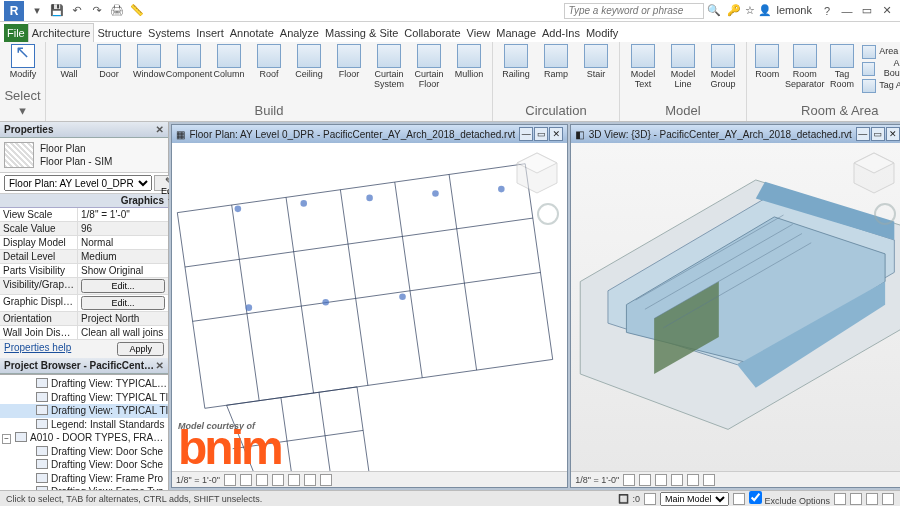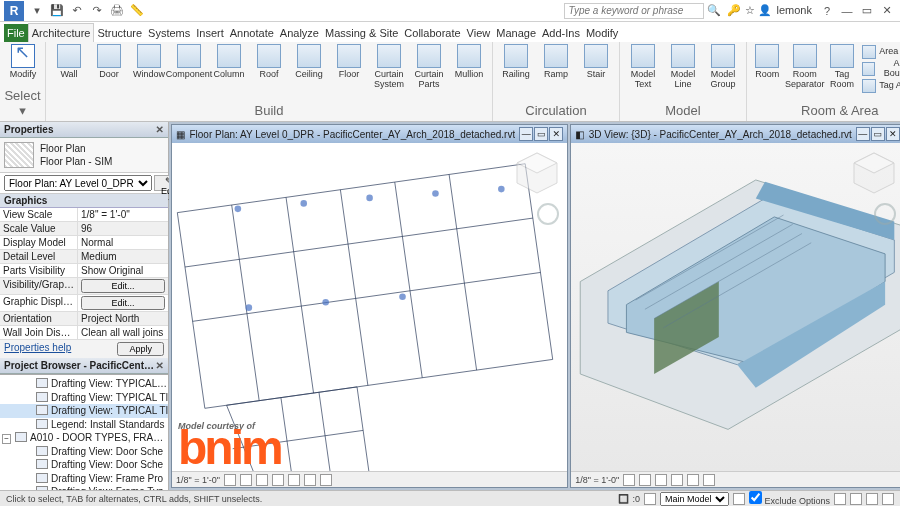--- a/index.html
+++ b/index.html
@@ -34,21 +34,21 @@
   
   .propcol { width: 169px; background: #f3f3f3; display: flex; flex-direction: column; border-right: 1px solid #b0b0b0; font-size: 10px; }
   .panel-head { background: linear-gradient(#e4e9f0,#c8d2e0); padding: 2px 4px; font-weight: bold; border-bottom: 1px solid #9aa; display: flex; justify-content: space-between; }
   .panel-head .x { color: #555; cursor: pointer; }
   .fp-type { display: flex; gap: 6px; padding: 4px; background: #f7f7f7; }
   .fp-thumb { width: 30px; height: 26px; border: 1px solid #aaa; background: repeating-linear-gradient(45deg,#ddd,#ddd 2px,#fff 2px,#fff 4px); }
   .fp-type-text { line-height: 1.3; }
   .fp-instance { display: flex; align-items: flex-end; gap: 2px; padding: 2px 4px; background: #fff; border-top: 1px solid #ccc; border-bottom: 1px solid #ccc; }
   .fp-instance select { flex: 1; font-size: 10px; height: 16px; }
   .edittype { font-size: 9px; border: 1px solid #aaa; background: #eee; padding: 0 4px; height: 16px; }
-  .prop-section { background: #d9e0ea; padding: 1px 4px; font-weight: bold; border-bottom: 1px solid #aac; }
+  .prop-section { background: #d9e0ea; padding: 1px 4px; font-weight: bold; border-bottom: 1px solid #aac; text-align: right; }
   .prop-grid { flex: 0 0 auto; }
   .prop-row { display: flex; border-bottom: 1px solid #ddd; background: #fff; }
   .prop-row.gray { background: #f0f0f0; }
   .prop-row .k { width: 78px; padding: 1px 3px; border-right: 1px solid #ddd; overflow: hidden; white-space: nowrap; text-overflow: ellipsis; }
   .prop-row .v { flex: 1; padding: 1px 3px; overflow: hidden; white-space: nowrap; }
   .prop-row button { font-size: 9px; width: 100%; }
   .prop-foot { display: flex; justify-content: space-between; padding: 2px 4px; }
   .prop-foot a { color: #1a4f9c; text-decoration: underline; cursor: pointer; }
   .prop-foot button { font-size: 9px; padding: 0 10px; }
   
@@ -173,21 +173,21 @@
         <div class="rbtn">
           <div class="ic"></div>
           <span>Floor</span>
         </div>
         <div class="rbtn">
           <div class="ic"></div>
           <span>Curtain System</span>
         </div>
         <div class="rbtn">
           <div class="ic"></div>
-          <span>Curtain Parts</span>
+          <span>Curtain Floor</span>
         </div>
         <div class="rbtn">
           <div class="ic"></div>
           <span>Mullion</span>
         </div>
       </div>
       <div class="group-label">Build</div>
     </div>
   <div class="group" id="g-circ">
       <div class="group-row">

